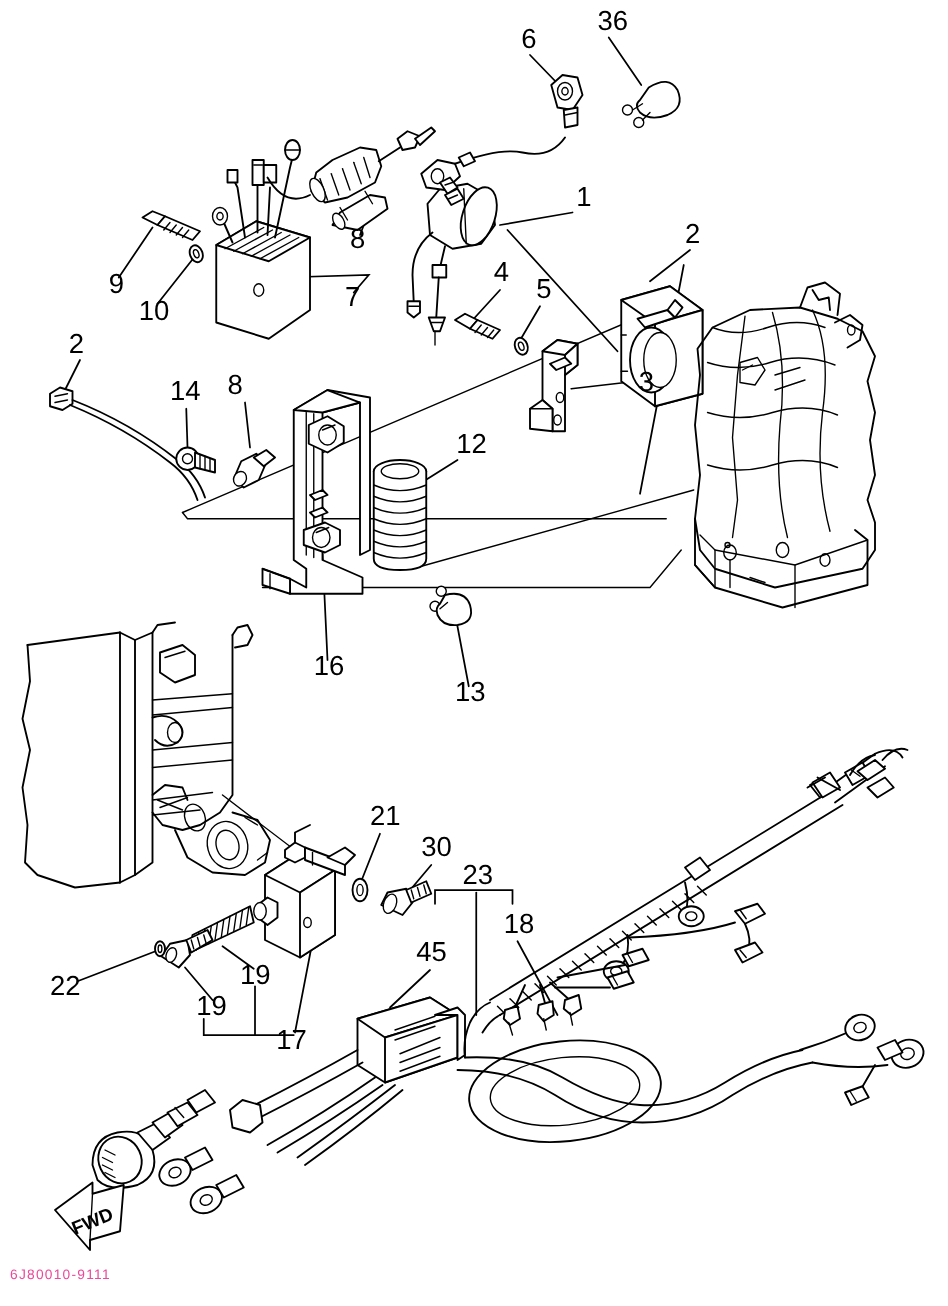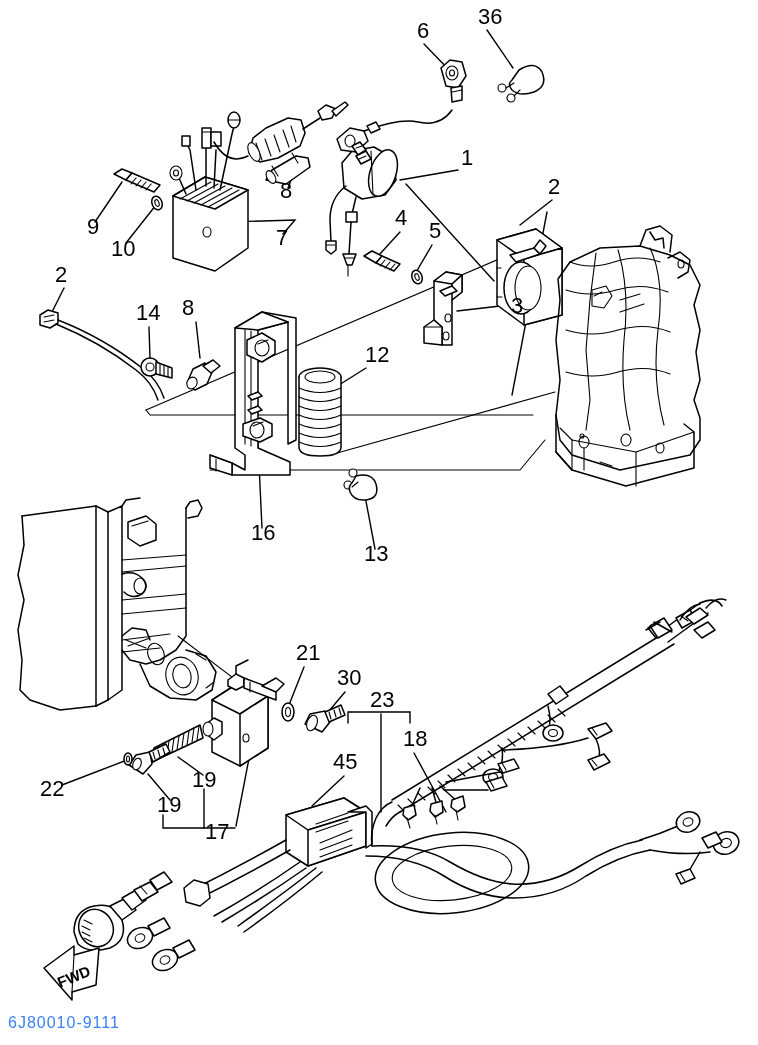--- a/index.html
+++ b/index.html
@@ -11,21 +11,21 @@
   }
   #diagram-root{position:absolute;inset:0;}
   #art{position:absolute;left:0;top:0;width:758px;height:1045px;}
   .callout{
     position:absolute;font-family:"Liberation Sans","DejaVu Sans",sans-serif;
     font-size:22px;font-weight:400;color:#000;line-height:1;
     letter-spacing:0px;white-space:nowrap;
   }
   #part-number{
     position:absolute;left:8px;top:1014px;
-    font-size:16px;letter-spacing:1.0px;color:#3b82f6;
+    font-size:11px;letter-spacing:1.0px;color:#ec4899;
     font-family:"Liberation Sans","DejaVu Sans",sans-serif;
     white-space:nowrap;
   }
   .fwd-text{
     font-family:"Liberation Sans","DejaVu Sans",sans-serif;
     font-size:15px;font-weight:bold;fill:#000;
   }
 </style>
 </head>
 <body>
@@ -569,21 +569,21 @@
   <div class="callout" style="left:276px;top:227px">7</div>
   <div class="callout" style="left:280px;top:180px">8</div>
   <div class="callout" style="left:87px;top:216px">9</div>
   <div class="callout" style="left:111px;top:238px">10</div>
   <div class="callout" style="left:251px;top:522px">16</div>
   <div class="callout" style="left:55px;top:264px">2</div>
   <div class="callout" style="left:364px;top:543px">13</div>
   <div class="callout" style="left:136px;top:302px">14</div>
   <div class="callout" style="left:365px;top:344px">12</div>
   <div class="callout" style="left:182px;top:297px">8</div>
-  <div class="callout" style="left:205px;top:821px">17</div>
+  <div class="callout" style="left:221px;top:821px">17</div>
   <div class="callout" style="left:192px;top:769px">19</div>
   <div class="callout" style="left:157px;top:794px">19</div>
   <div class="callout" style="left:337px;top:667px">30</div>
   <div class="callout" style="left:296px;top:642px">21</div>
   <div class="callout" style="left:40px;top:778px">22</div>
   <div class="callout" style="left:370px;top:689px">23</div>
   <div class="callout" style="left:333px;top:751px">45</div>
   <div class="callout" style="left:403px;top:728px">18</div>
   <div class="callout" style="left:478px;top:6px">36</div>
 </div>

